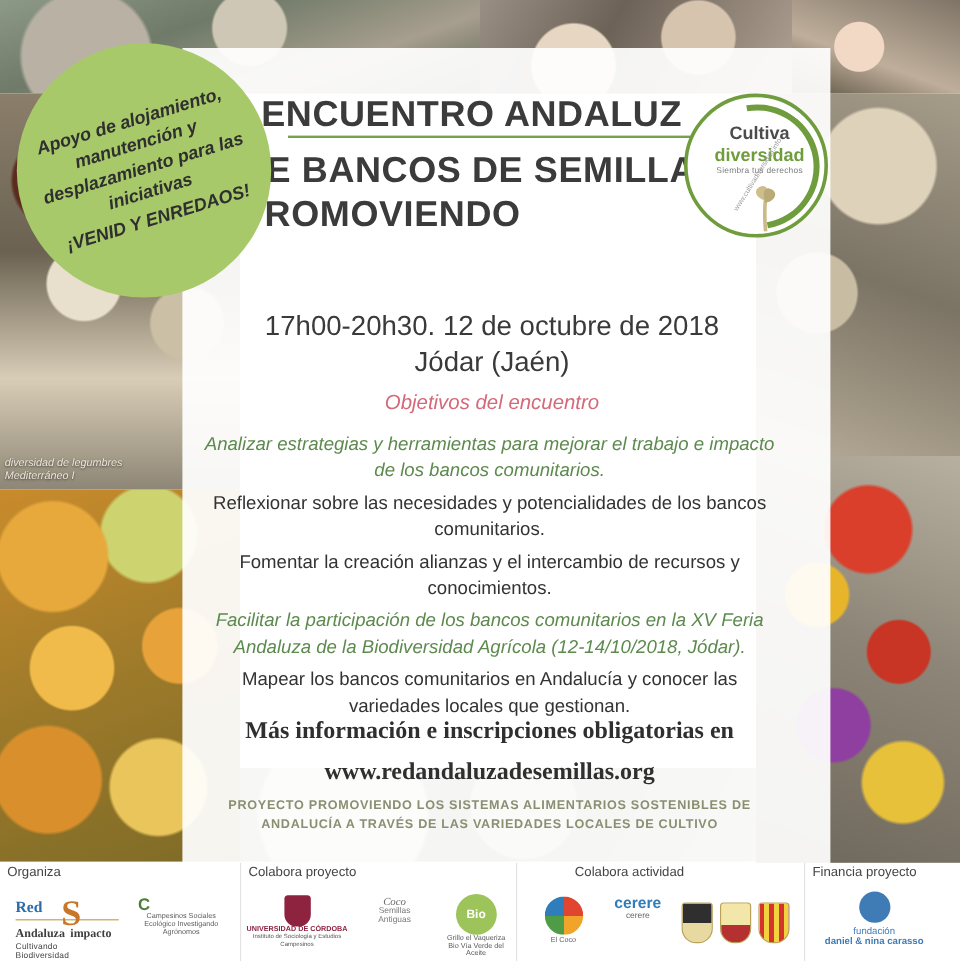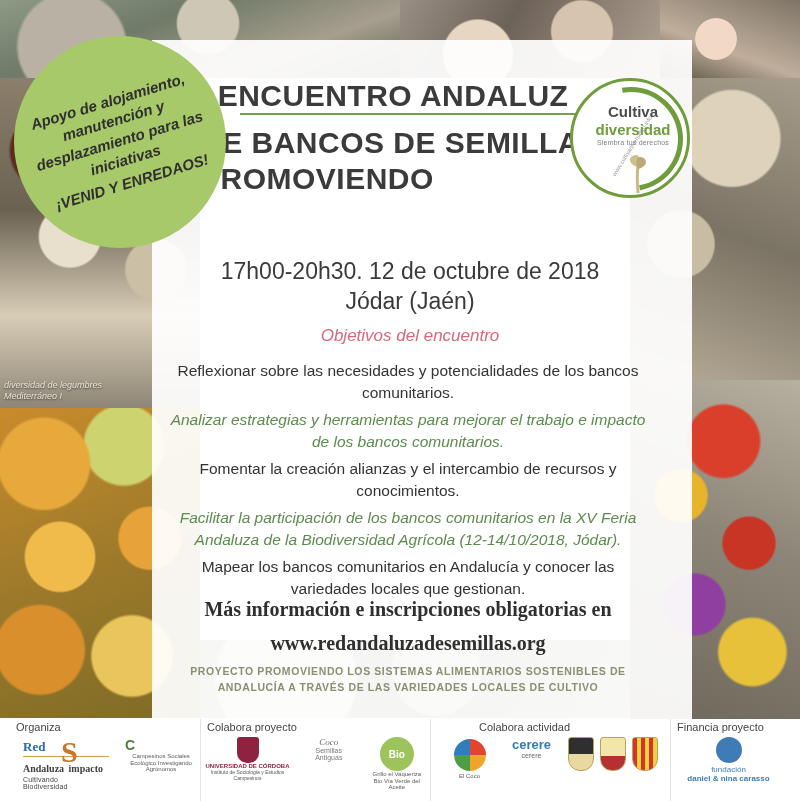--- a/index.html
+++ b/index.html
@@ -250,29 +250,29 @@
   .footer {
     position: absolute;
     left: 0; bottom: 0; width: 800px; height: 82px;
     background: #ffffff;
   }
   .fcol {
     position: absolute;
     top: 0; height: 82px;
     border-left: 1px solid #e3e3e3;
   }
-  .fcol:first-child { border-left: none; margin-left: 10px; }
+  .fcol:first-child { border-left: none; }
   .fcol .hdr {
     font-size: 11px; color: #444444;
     padding: 2px 0 0 6px;
   }
   .logo-row {
     position: absolute; left: 0; top: 18px;
     width: 100%; height: 64px;
-    display: flex; align-items: flex-start; justify-content: center;
+    display: flex; align-items: center; justify-content: center;
     gap: 6px;
     padding: 0 4px;
   }
   .mini-label {
     font-size: 6px; color: #5b5b5b; text-align: center;
     line-height: 1.1;
   }
 
   
   .redsem {
@@ -406,22 +406,22 @@
       <span>iniciativas</span>
       <span class="last">¡VENID Y ENREDAOS!</span>
     </div>
   </div>
 
   <div class="datetime">17h00-20h30. 12 de octubre de 2018</div>
   <div class="place">Jódar (Jaén)</div>
   <div class="objectives-title">Objetivos del encuentro</div>
 
   <div class="objectives">
+    <div class="obj alt">Analizar estrategias y herramientas para mejorar el trabajo e impacto de los bancos comunitarios.</div>
     <div class="obj">Reflexionar sobre las necesidades y potencialidades de los bancos comunitarios.</div>
-    <div class="obj alt">Analizar estrategias y herramientas para mejorar el trabajo e impacto de los bancos comunitarios.</div>
     <div class="obj">Fomentar la creación alianzas y el intercambio de recursos y conocimientos.</div>
     <div class="obj alt">Facilitar la participación de los bancos comunitarios en la XV Feria Andaluza de la Biodiversidad Agrícola (12-14/10/2018, Jódar).</div>
     <div class="obj">Mapear los bancos comunitarios en Andalucía y conocer las variedades locales que gestionan.</div>
   </div>
 
   <div class="moreinfo">Más información e inscripciones obligatorias en</div>
   <div class="url">www.redandaluzadesemillas.org</div>
   <div class="tagline">PROYECTO PROMOVIENDO LOS SISTEMAS ALIMENTARIOS SOSTENIBLES DE ANDALUCÍA A TRAVÉS DE LAS VARIEDADES LOCALES DE CULTIVO</div>
 
   <div class="footer">

